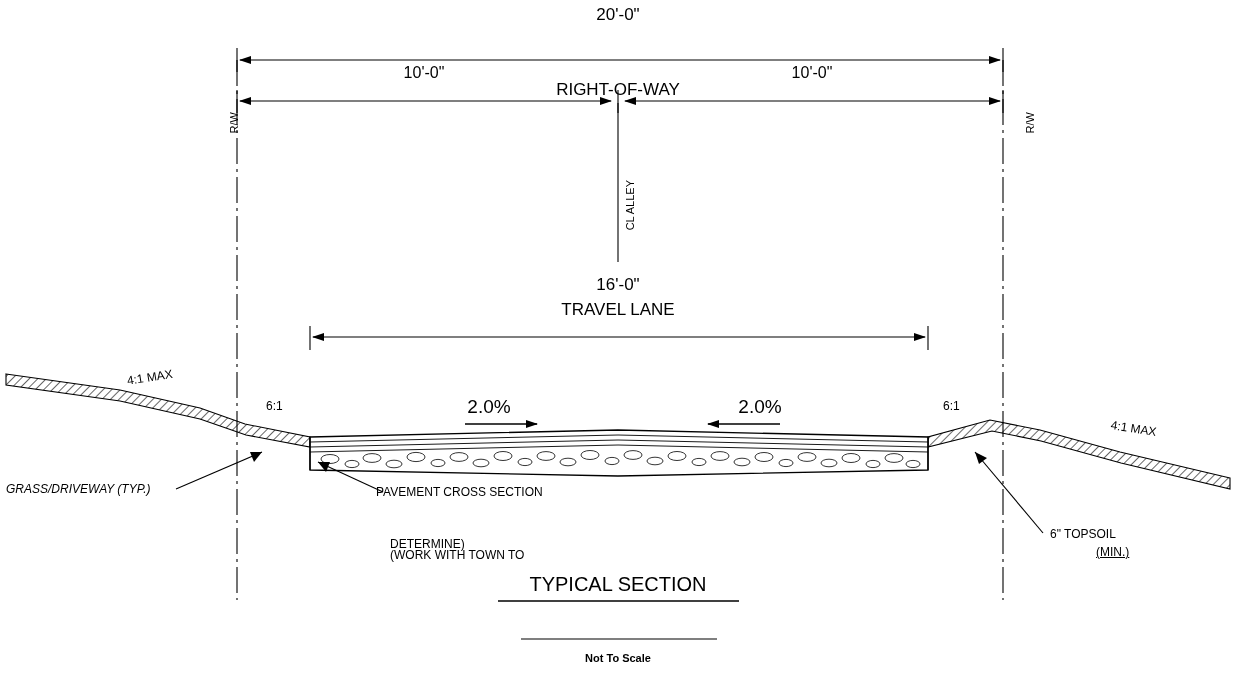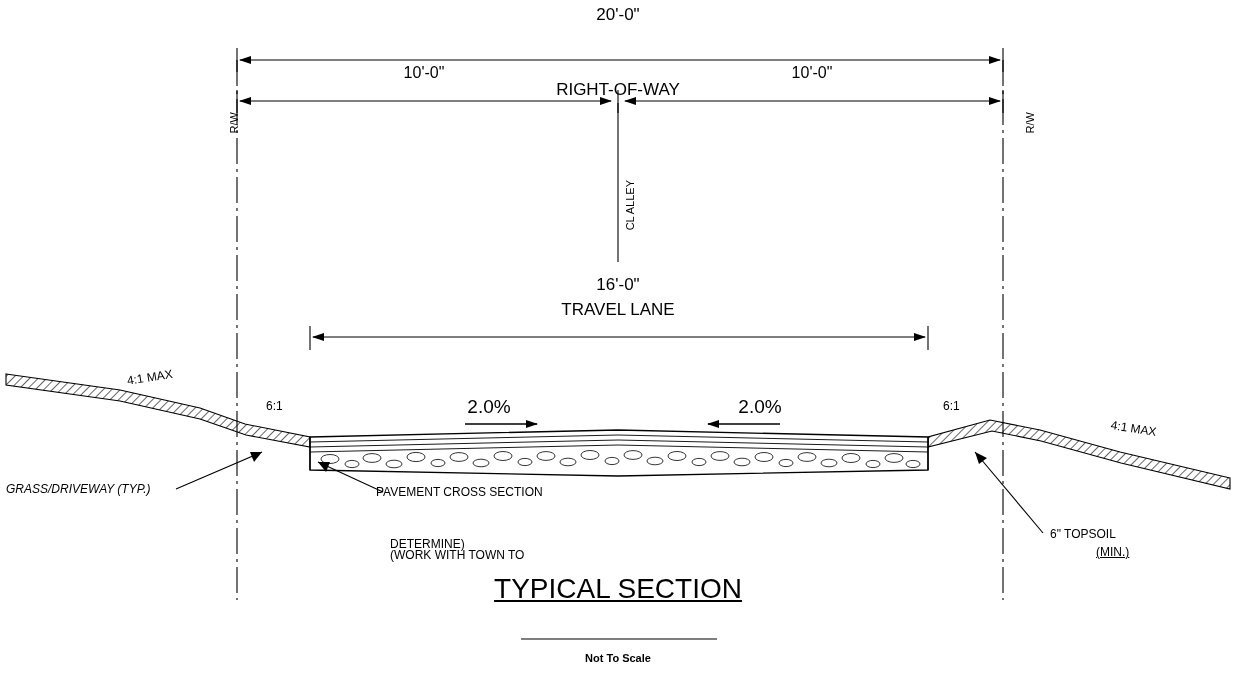--- a/index.html
+++ b/index.html
@@ -6,21 +6,21 @@
   body{width:1236px;height:673px;font-family:"Liberation Sans",sans-serif;color:#000;overflow:hidden;}
   #stage{position:relative;width:1236px;height:673px;}
   svg.draw{position:absolute;left:0;top:0;width:1236px;height:673px;}
   .lbl{position:absolute;font-family:"Liberation Sans",sans-serif;color:#000;white-space:pre;}
   .c{transform:translateX(-50%);text-align:center;}
   .vert{transform-origin:left top;}
   .t20{font-size:17px;}
   .t17{font-size:16px;}
   .t13{font-size:12px;}
   .t11{font-size:11px;}
-  .title{font-size:28px;text-decoration:underline;}
+  .title{font-size:20px;}
   .subtitle{font-size:19px;}
   .nts{font-size:11px;}
   .pct{font-size:19px;}
 </style>
 </head>
 <body>
 
 <div id="stage">
 
   <svg class="draw" viewBox="0 0 1236 673">

